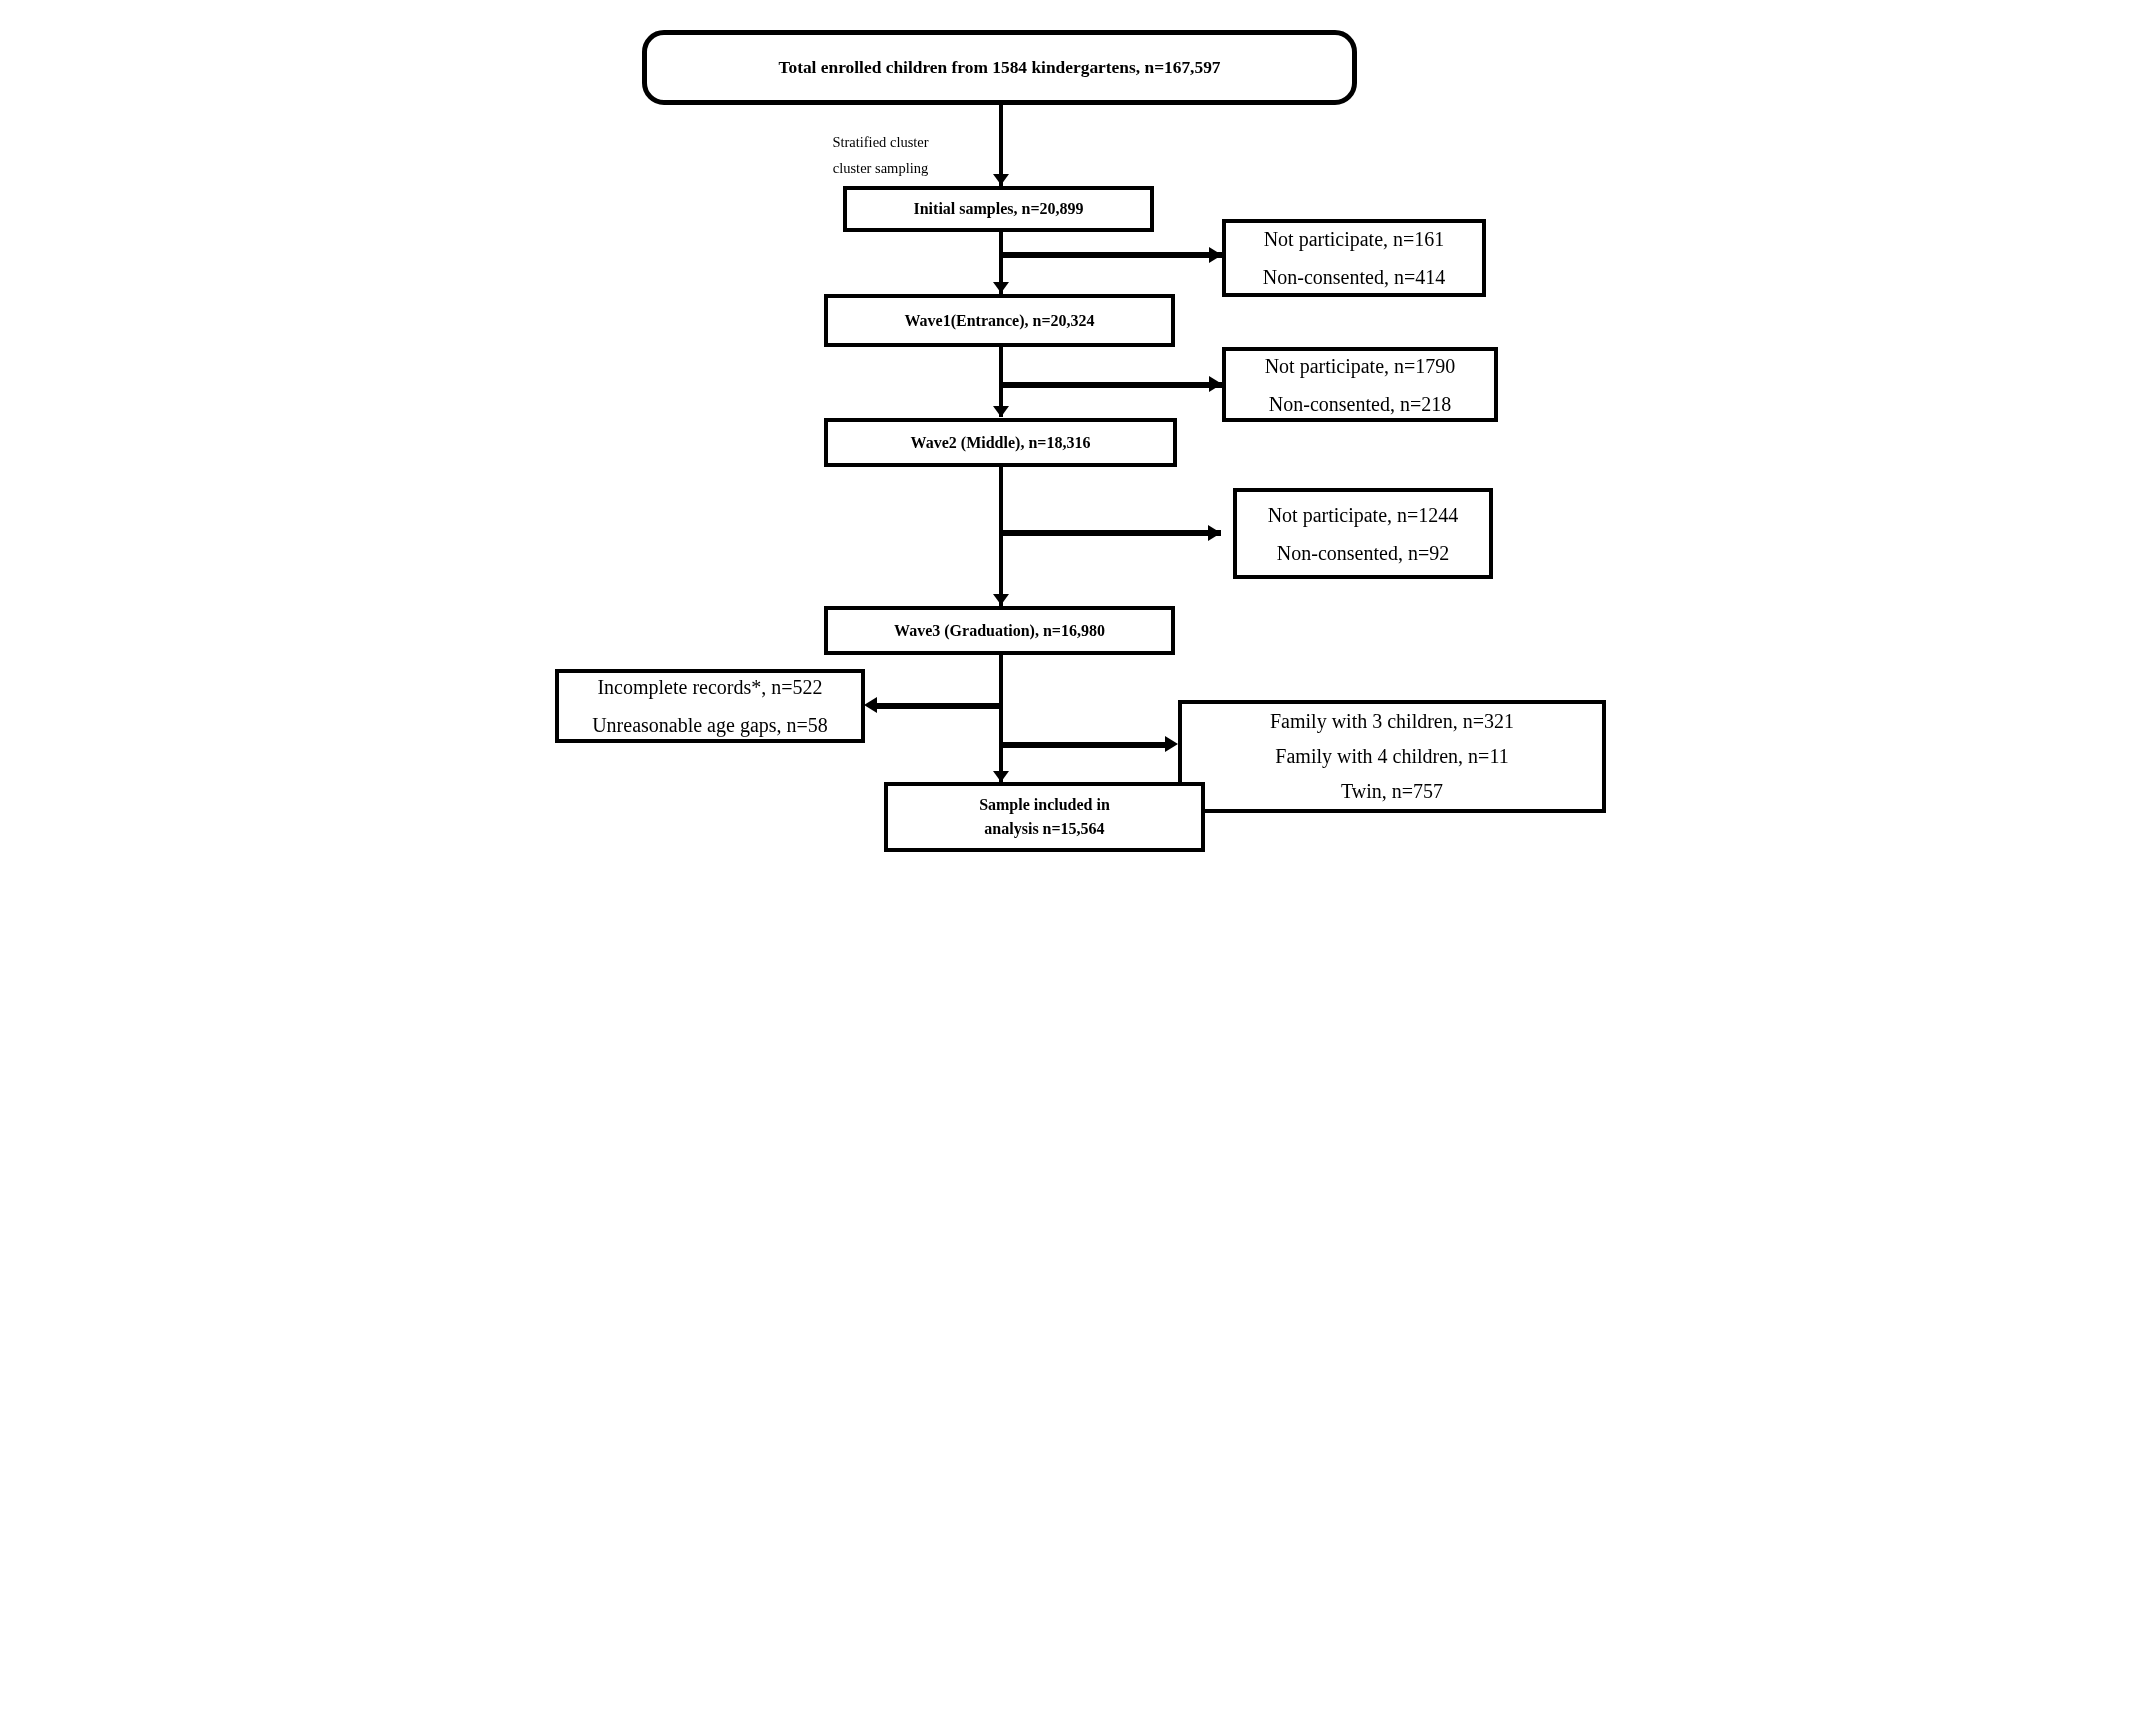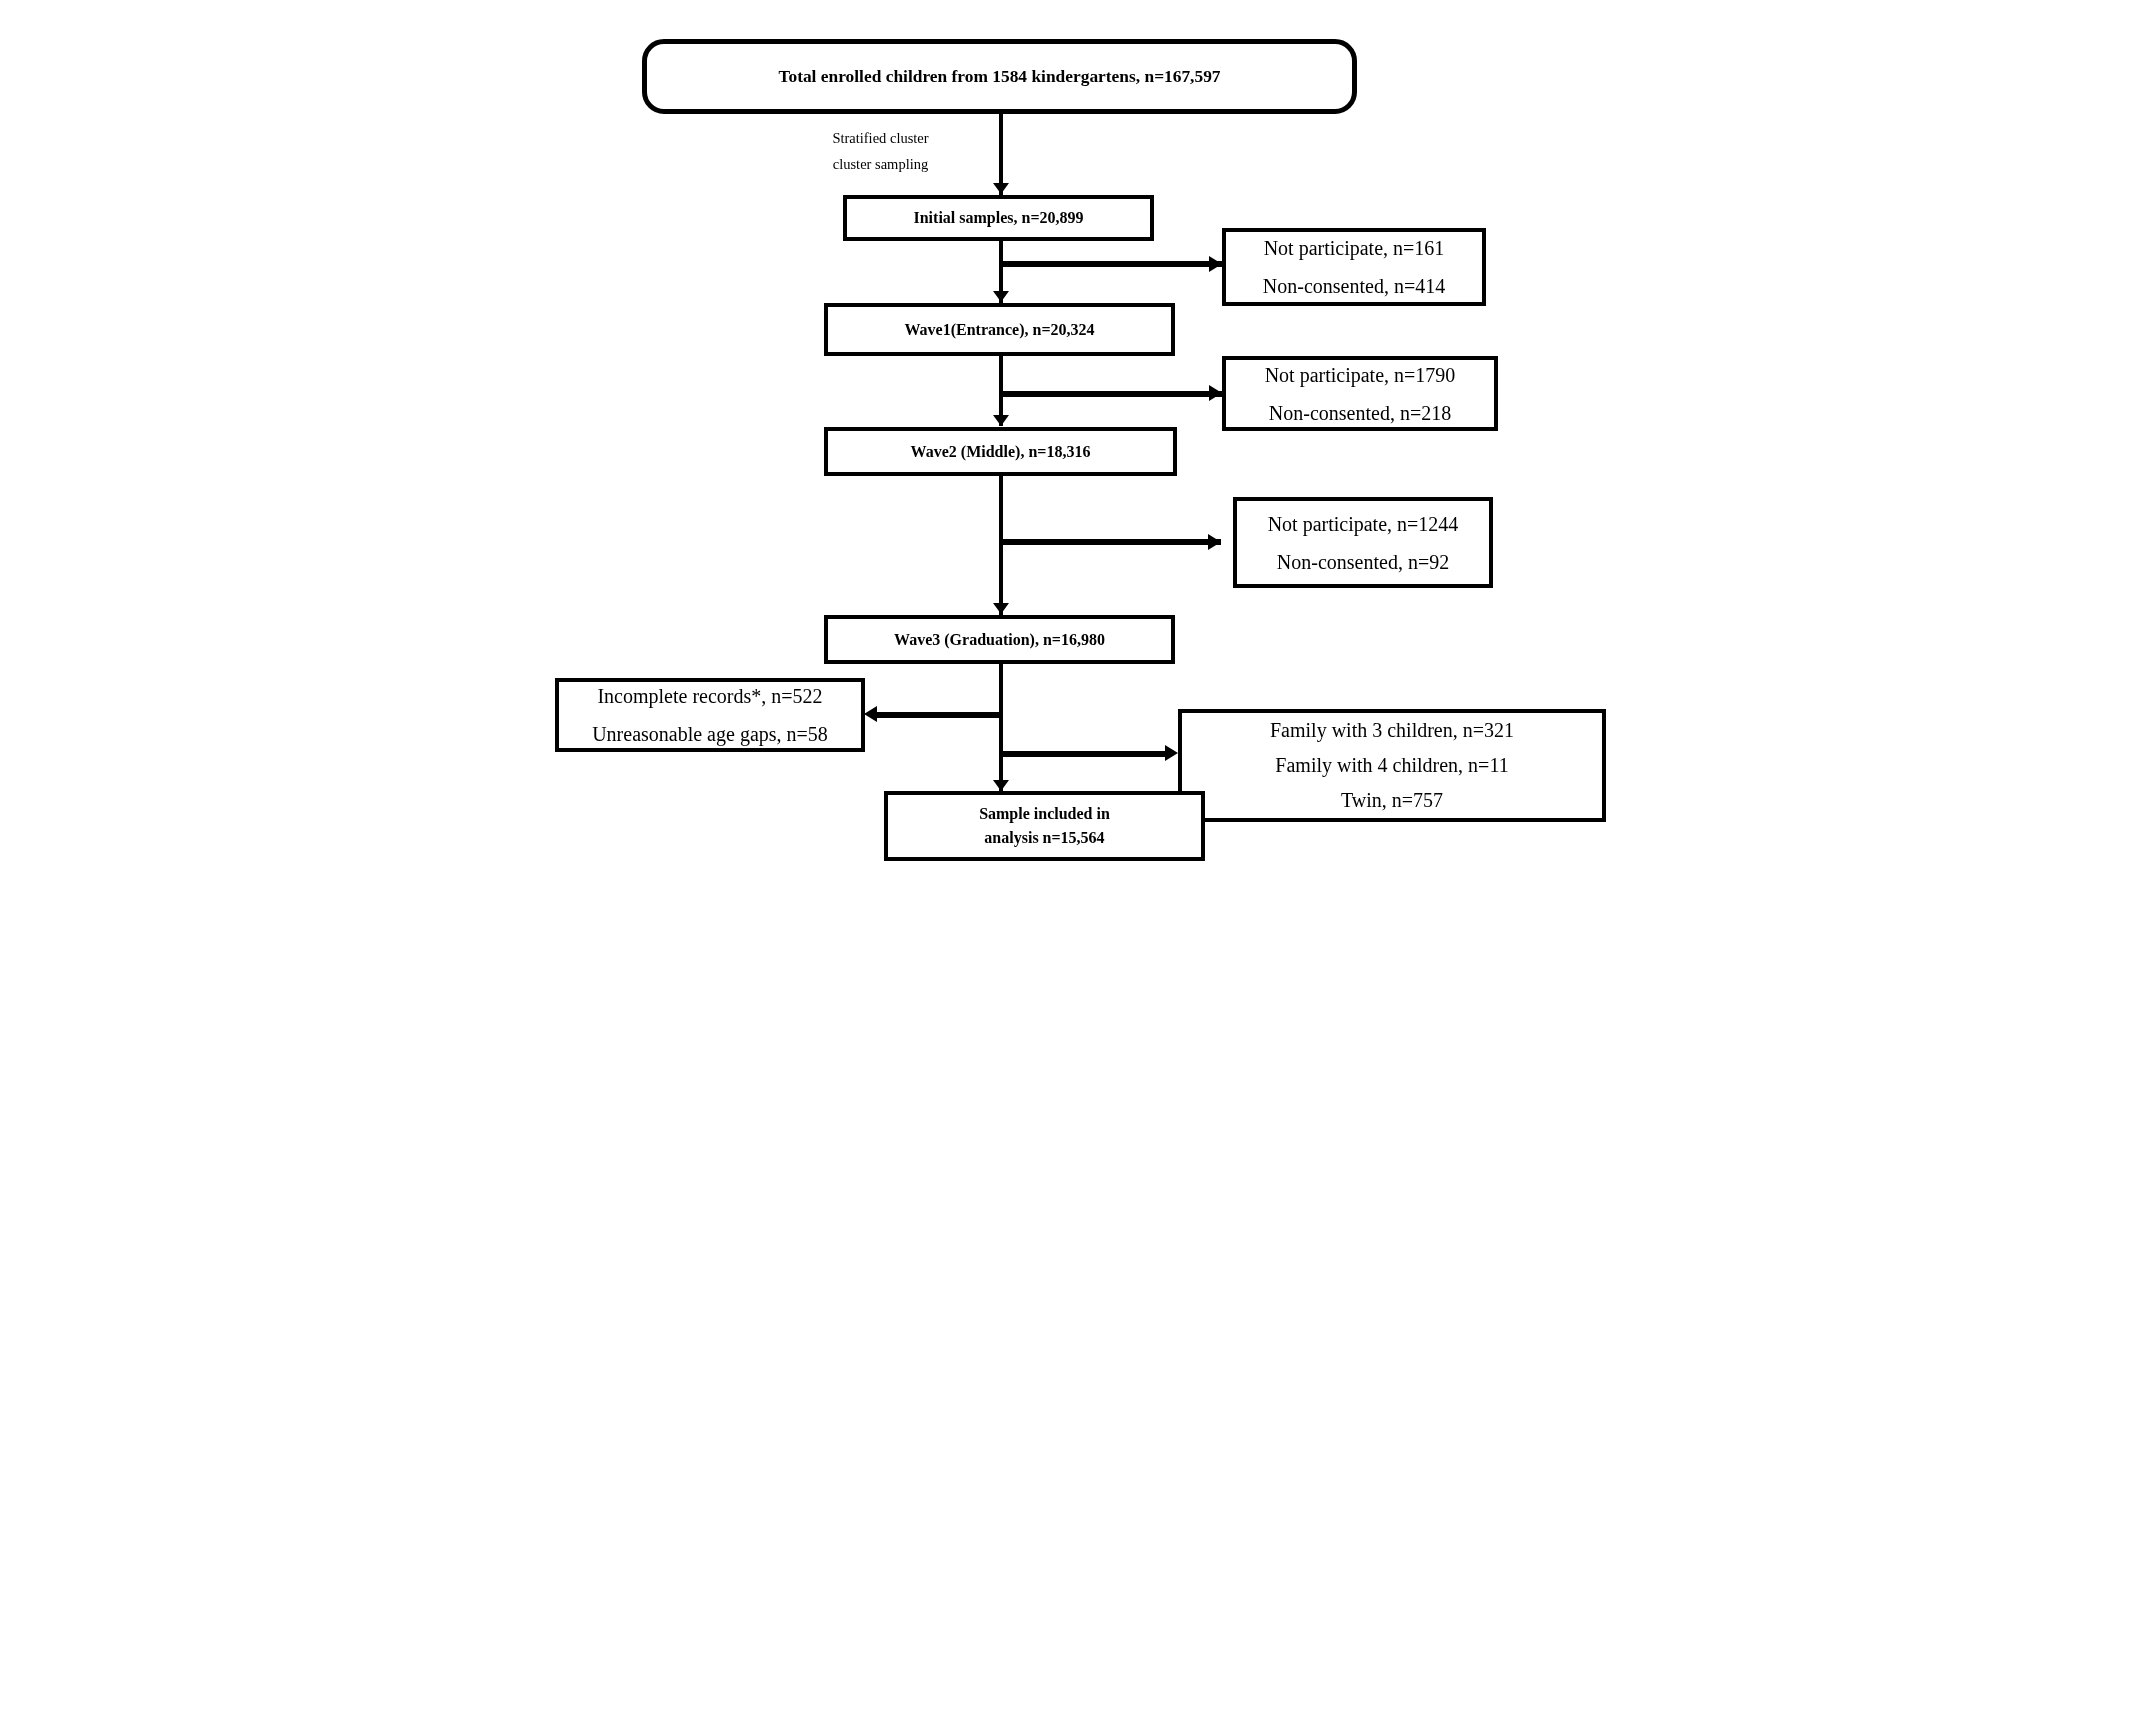--- a/index.html
+++ b/index.html
@@ -10,21 +10,21 @@
     margin:0;
     padding:0;
     background:var(--paper);
     font-family:"Liberation Serif","DejaVu Serif",serif;
     color:var(--ink);
   }
   .canvas{
     position:relative;
     width:1076px;
     height:857px;
-    margin:16px auto;
+    margin:7px auto;
     background:var(--paper);
     overflow:hidden;
   }
   .box{
     position:absolute;
     box-sizing:border-box;
     background:var(--paper);
     border:4.4px solid var(--ink);
     display:flex;
     flex-direction:column;
@@ -94,21 +94,21 @@
   <div class="hline" style="left:340px;top:696px;width:126px;"></div>
   <div class="arrow-left" style="left:327px;top:690px;"></div>
 
   <div class="hline" style="left:464px;top:735px;width:165px;"></div>
   <div class="arrow-right" style="left:628px;top:729px;"></div>
 
   <div class="box top-box" style="left:105px;top:22.5px;width:715px;height:75px;">
     <div class="ln">Total enrolled children from 1584 kindergartens, n=167,597</div>
   </div>
 
-  <div class="float-label" style="left:240px;top:109px;width:207px;">
+  <div class="float-label" style="left:240px;top:122px;width:207px;">
     <div>Stratified cluster</div>
     <div>cluster sampling</div>
   </div>
 
   <div class="box" style="left:306px;top:179px;width:311px;height:46px;">
     <div class="ln main-label">Initial samples, n=20,899</div>
   </div>
 
   <div class="box side-label" style="left:685px;top:212px;width:264px;height:78px;">
     <div class="ln">Not participate, n=161</div>

